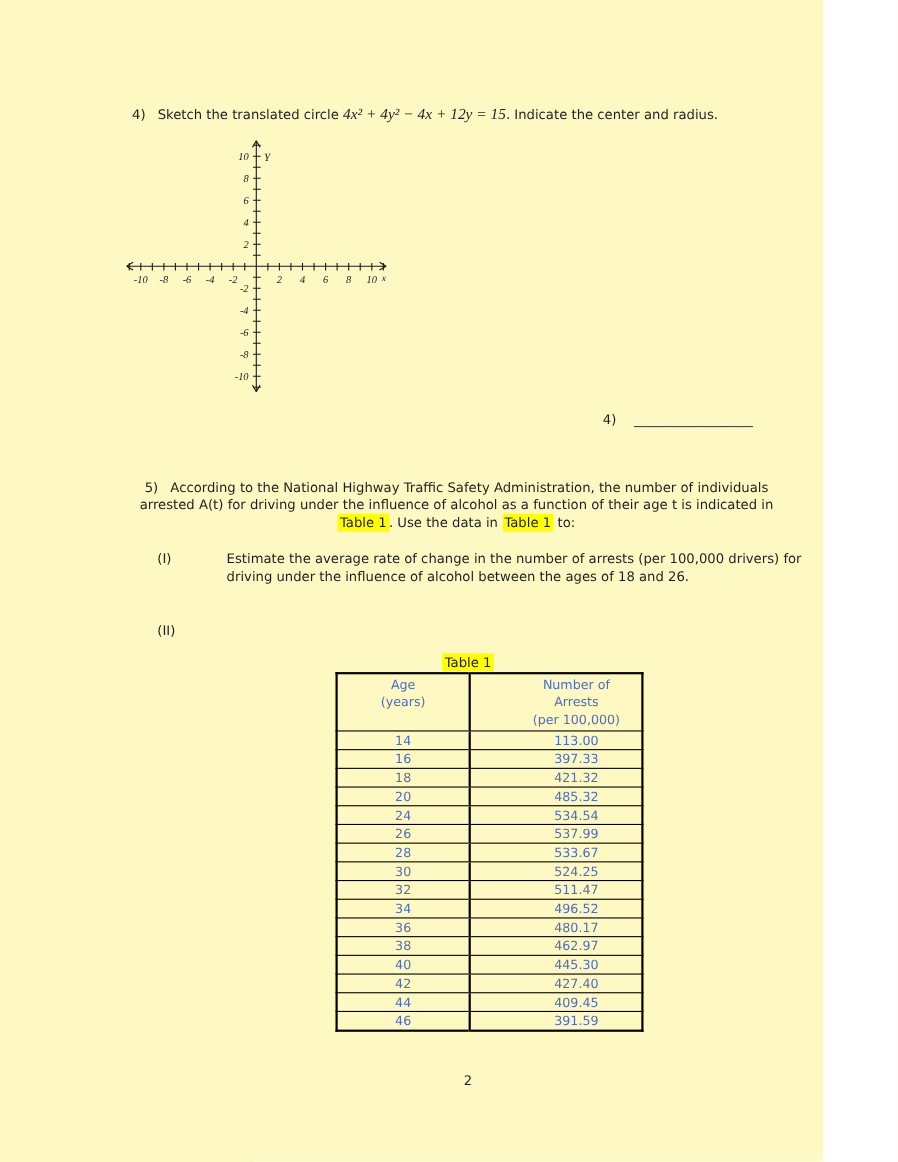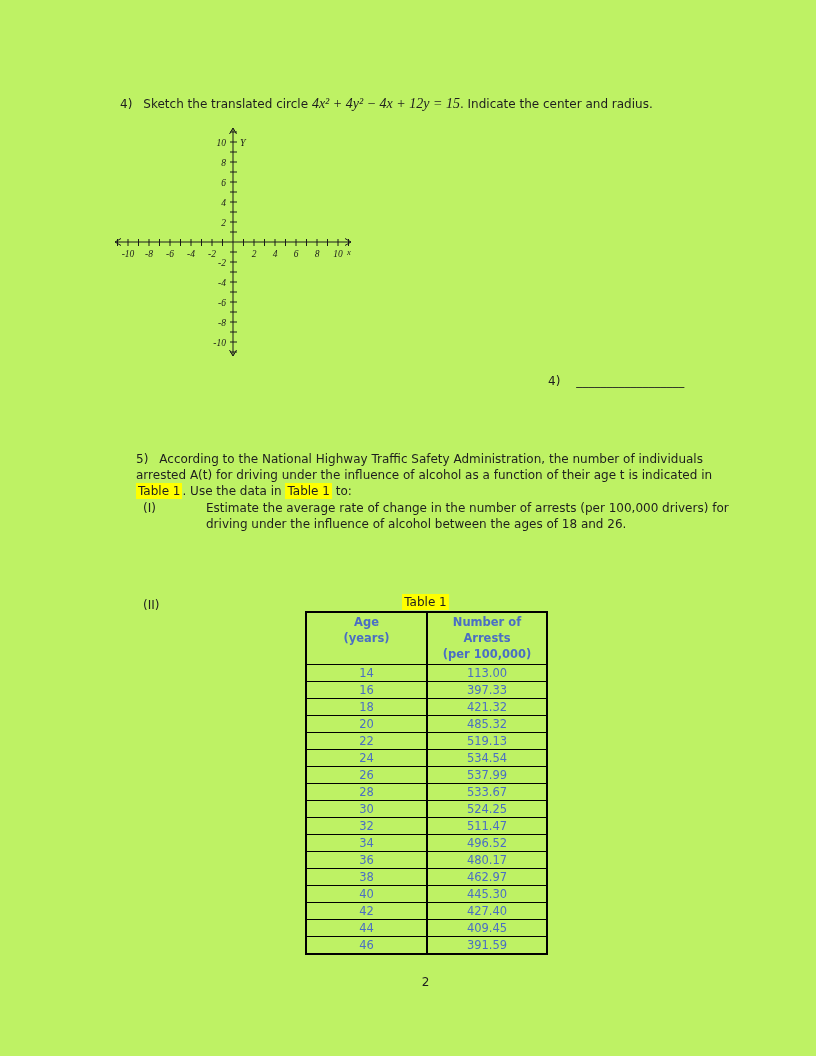--- a/index.html
+++ b/index.html
@@ -1,43 +1,43 @@
 <!DOCTYPE html>
 <html><head>
 <meta charset="utf-8">
 <style>
   html,body{margin:0;padding:0;background:#ffffff;}
   .page{
-    position:relative;width:816px;height:1056px;background:#bef264;overflow:hidden;
+    position:relative;width:748px;height:1056px;background:#fef9c3;overflow:hidden;
     font-family:"DejaVu Sans","Liberation Sans",sans-serif;
     font-size:12px;color:#1e1e1e;line-height:16px;
   }
   .abs{position:absolute;}
   .q4line{left:120px;top:96px;width:680px;white-space:nowrap;}
   .num{display:inline-block;margin-right:11px;}
   .eq{font-family:"Liberation Serif","DejaVu Serif",serif;font-style:italic;font-size:14px;}
   .graph{left:115px;top:126px;}
   .answer4{left:548px;top:373px;white-space:nowrap;}
   .answer4 .num{margin-right:16px;}
-  .para5{left:120px;top:435px;width:590px;margin:16px;}
+  .para5{left:120px;top:435px;width:590px;margin:0;text-align:center;}
   .hl{background:#ffff00;padding:1px 2px;}
   .item-label{width:40px;}
   .item-text{width:545px;}
   .i1-label{left:143px;top:500px;}
   .i1-text{left:190px;top:500px;margin-left:16px;}
-  .i2-label{left:143px;top:565px;margin-top:32px;}
+  .i2-label{left:143px;top:565px;}
   .i2-text{left:190px;top:565px;}
   .table-title{left:305px;top:594px;width:241px;text-align:center;font-size:12px;}
   .arrests{left:305px;top:611px;border-collapse:collapse;border:2px solid #000;
     font-family:"DejaVu Sans","Liberation Sans",sans-serif;}
   .arrests th,.arrests td{border:1px solid #000;text-align:center;color:#4a6ec4;}
-  .arrests th{font-weight:bold;white-space:pre-line;font-size:11.5px;line-height:16px;
+  .arrests th{font-weight:normal;white-space:pre-line;font-size:11.5px;line-height:16px;
     padding:1px 0 2px 0;vertical-align:top;margin-top:40px;}
   .arrests th:first-child,.arrests td:first-child{width:119px;border-right:2px solid #000;}
-  .arrests th:last-child,.arrests td:last-child{width:118px;}
+  .arrests th:last-child,.arrests td:last-child{width:118px;padding-left:37px;}
   .arrests td{font-size:11.5px;height:16px;line-height:16px;padding:0;text-align:center;}
   .pagenum{left:305px;top:974px;width:241px;text-align:center;}
 </style>
 </head>
 <body>
 
 <div class="page">
 
   <div class="abs q4line">
     <span class="num">4)</span><span>Sketch the translated circle </span><span class="eq">4x² + 4y² − 4x + 12y = 15</span><span>. Indicate the center and radius.</span>
@@ -160,24 +160,20 @@
         </tr>
         <tr>
           <td>18</td>
           <td>421.32</td>
         </tr>
         <tr>
           <td>20</td>
           <td>485.32</td>
         </tr>
         <tr>
-          <td>22</td>
-          <td>519.13</td>
-        </tr>
-        <tr>
           <td>24</td>
           <td>534.54</td>
         </tr>
         <tr>
           <td>26</td>
           <td>537.99</td>
         </tr>
         <tr>
           <td>28</td>
           <td>533.67</td>

